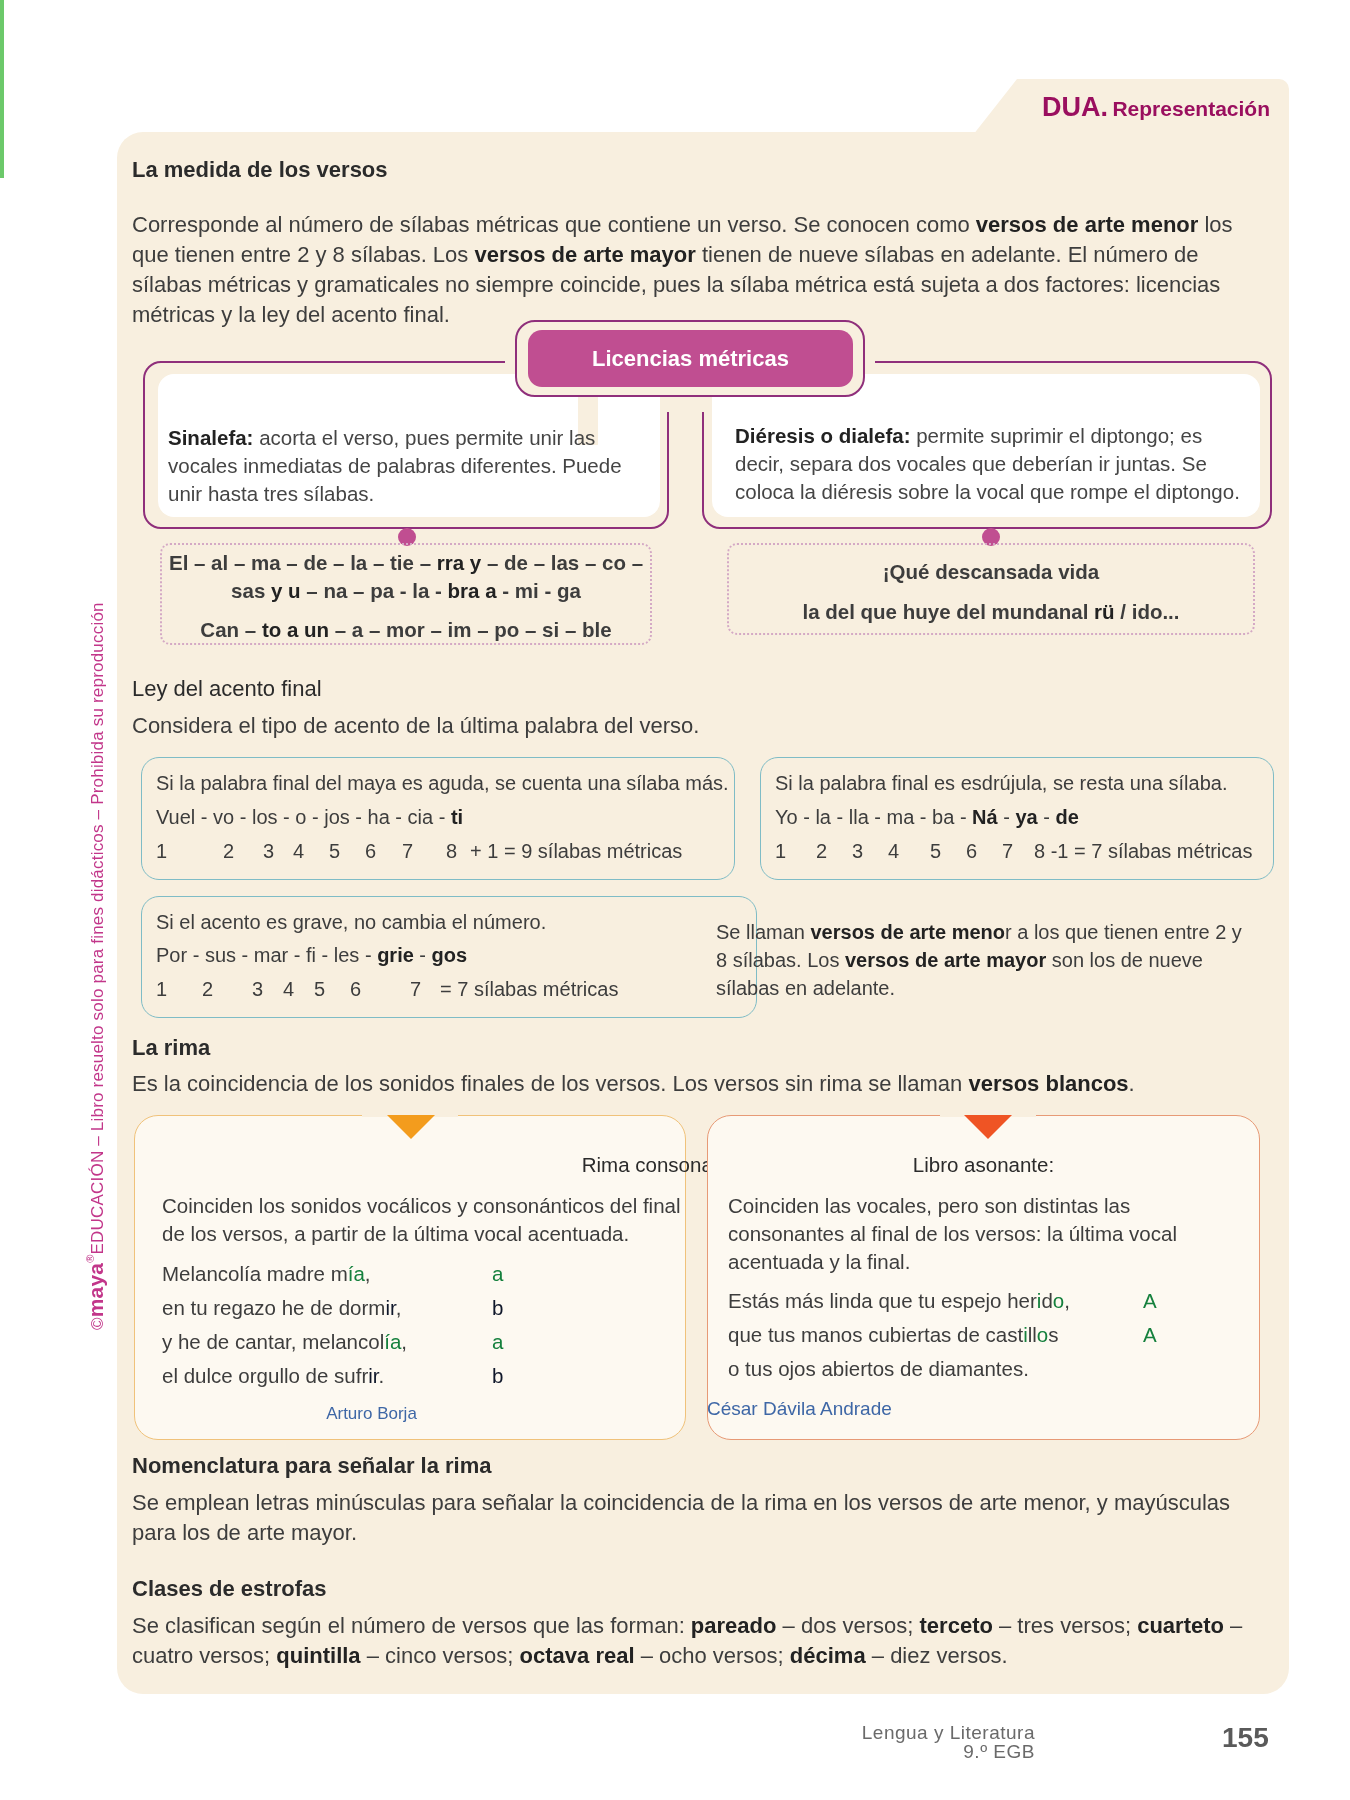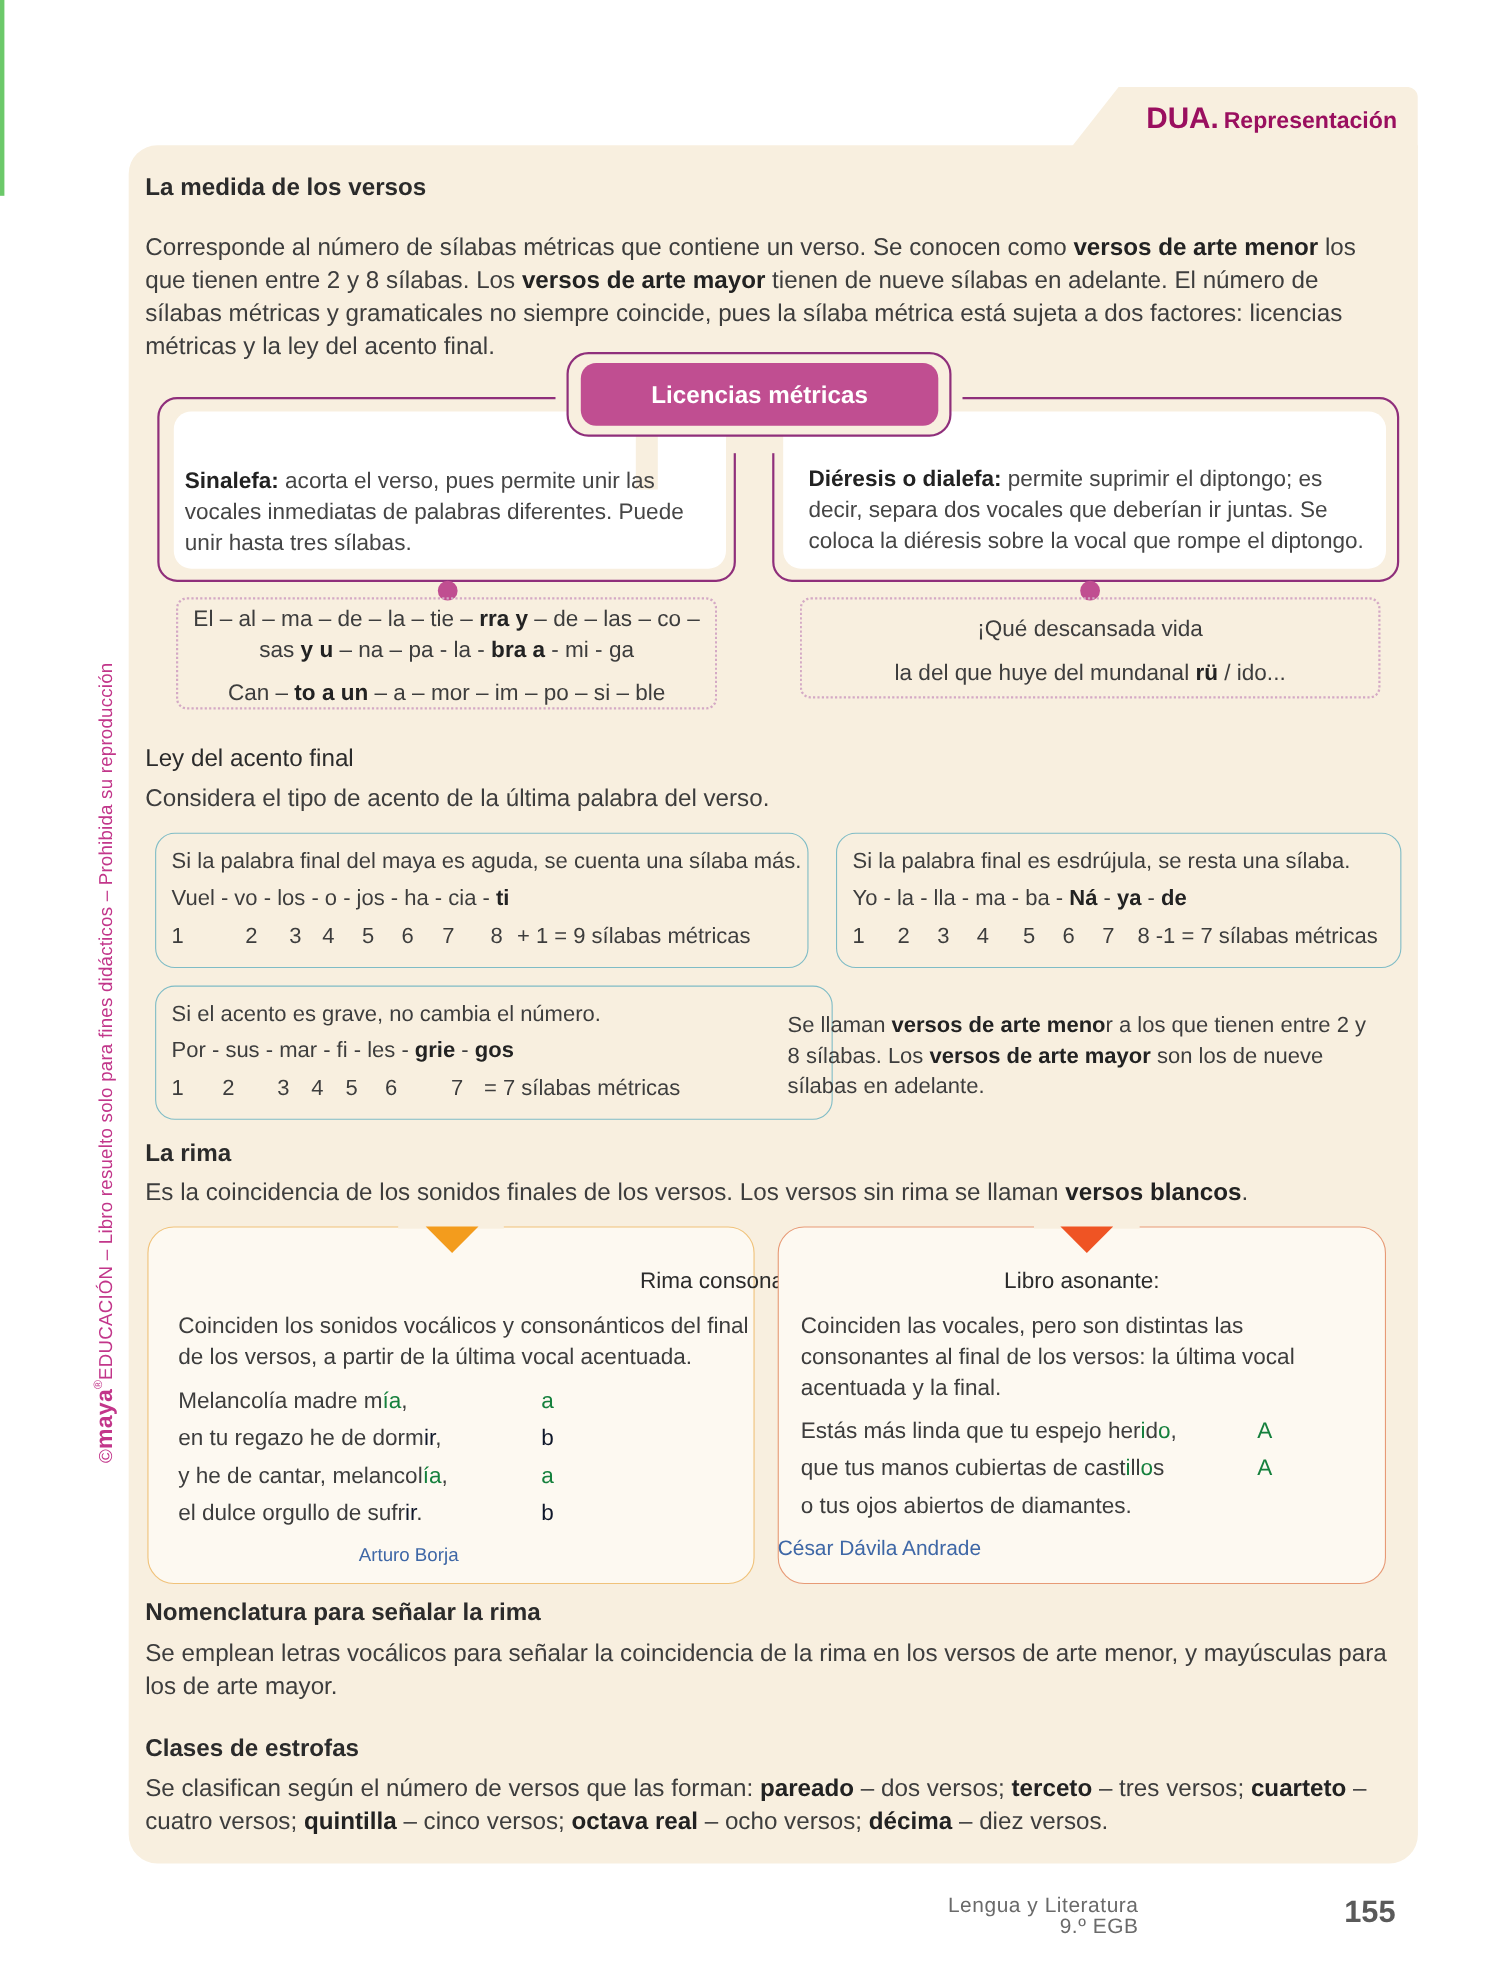--- a/index.html
+++ b/index.html
@@ -45,21 +45,21 @@
   .lic-title {
     position: absolute; left: 528px; top: 330px; width: 325px; height: 57px;
     background: #c04e91; border-radius: 14px; color: #fff;
     font-weight: bold; font-size: 22px; display: flex; align-items: center; justify-content: center;
   }
   .white-box { position: absolute; background: #ffffff; border-radius: 16px; }
   .def-text { position: absolute; font-size: 20.5px; line-height: 28px; color: #454545; }
   .dot { position: absolute; width: 18px; height: 18px; border-radius: 50%; background: #c04e91; }
   .dotted {
     position: absolute; border: 2px dotted #d4a9c5; border-radius: 10px;
-    font-size: 20.5px; color: #3d3d3d; text-align: center;
+    font-size: 20.5px; color: #3d3d3d; text-align: center; font-weight: bold;
   }
 
   
   .teal-box {
     position: absolute; border: 1.6px solid #7fbcc6; border-radius: 18px;
     font-size: 20px; color: #3d3d3d;
   }
   .teal-box .line { position: absolute; left: 14px; white-space: nowrap; }
 
   .nums span { display: inline-block; }
@@ -182,21 +182,21 @@
 <div class="rima-title" style="left:707px;top:1153px;width:553px;text-align:center">Libro asonante:</div>
 <div class="rima-text" style="left:728px;top:1192px;width:470px">Coinciden las vocales, pero son distintas las consonantes al final de los versos: la última vocal acentuada y la final.</div>
 <div class="verse" style="left:728px;top:1289px"><span>Estás más linda que tu espejo her</span><span class="r">i</span><span>d</span><span class="r">o</span><span>,</span></div>
 <div class="verse r" style="left:1143px;top:1289px">A</div>
 <div class="verse" style="left:728px;top:1323px"><span>que tus manos cubiertas de cast</span><span class="r">i</span><span>ll</span><span class="r">o</span><span>s</span></div>
 <div class="verse r" style="left:1143px;top:1323px">A</div>
 <div class="verse" style="left:728px;top:1357px">o tus ojos abiertos de diamantes.</div>
 <div class="author big" style="left:707px;top:1398px;width:604px;">César Dávila Andrade</div>
 
 <div class="h" style="left:132px;top:1453px">Nomenclatura para señalar la rima</div>
-<div class="p" style="left:132px;top:1488px;width:1142px">Se emplean letras vocálicos para señalar la coincidencia de la rima en los versos de arte menor, y mayúsculas para los de arte mayor.</div>
+<div class="p" style="left:132px;top:1488px;width:1142px">Se emplean letras minúsculas para señalar la coincidencia de la rima en los versos de arte menor, y mayúsculas para los de arte mayor.</div>
 
 <div class="h" style="left:132px;top:1576px">Clases de estrofas</div>
 <div class="p" style="left:132px;top:1611px;width:1142px"><span>Se clasifican según el número de versos que las forman: </span><b>pareado</b><span> – dos versos; </span><b>terceto</b><span> – tres versos; </span><b>cuarteto</b><span> – cuatro versos; </span><b>quintilla</b><span> – cinco versos; </span><b>octava real</b><span> – ocho versos; </span><b>décima</b><span> – diez versos.</span></div>
 
 <div class="footer-subject">
   <div>Lengua y Literatura</div>
   <div>9.º EGB</div>
 </div>
 <div class="footer-page">155</div>
 

